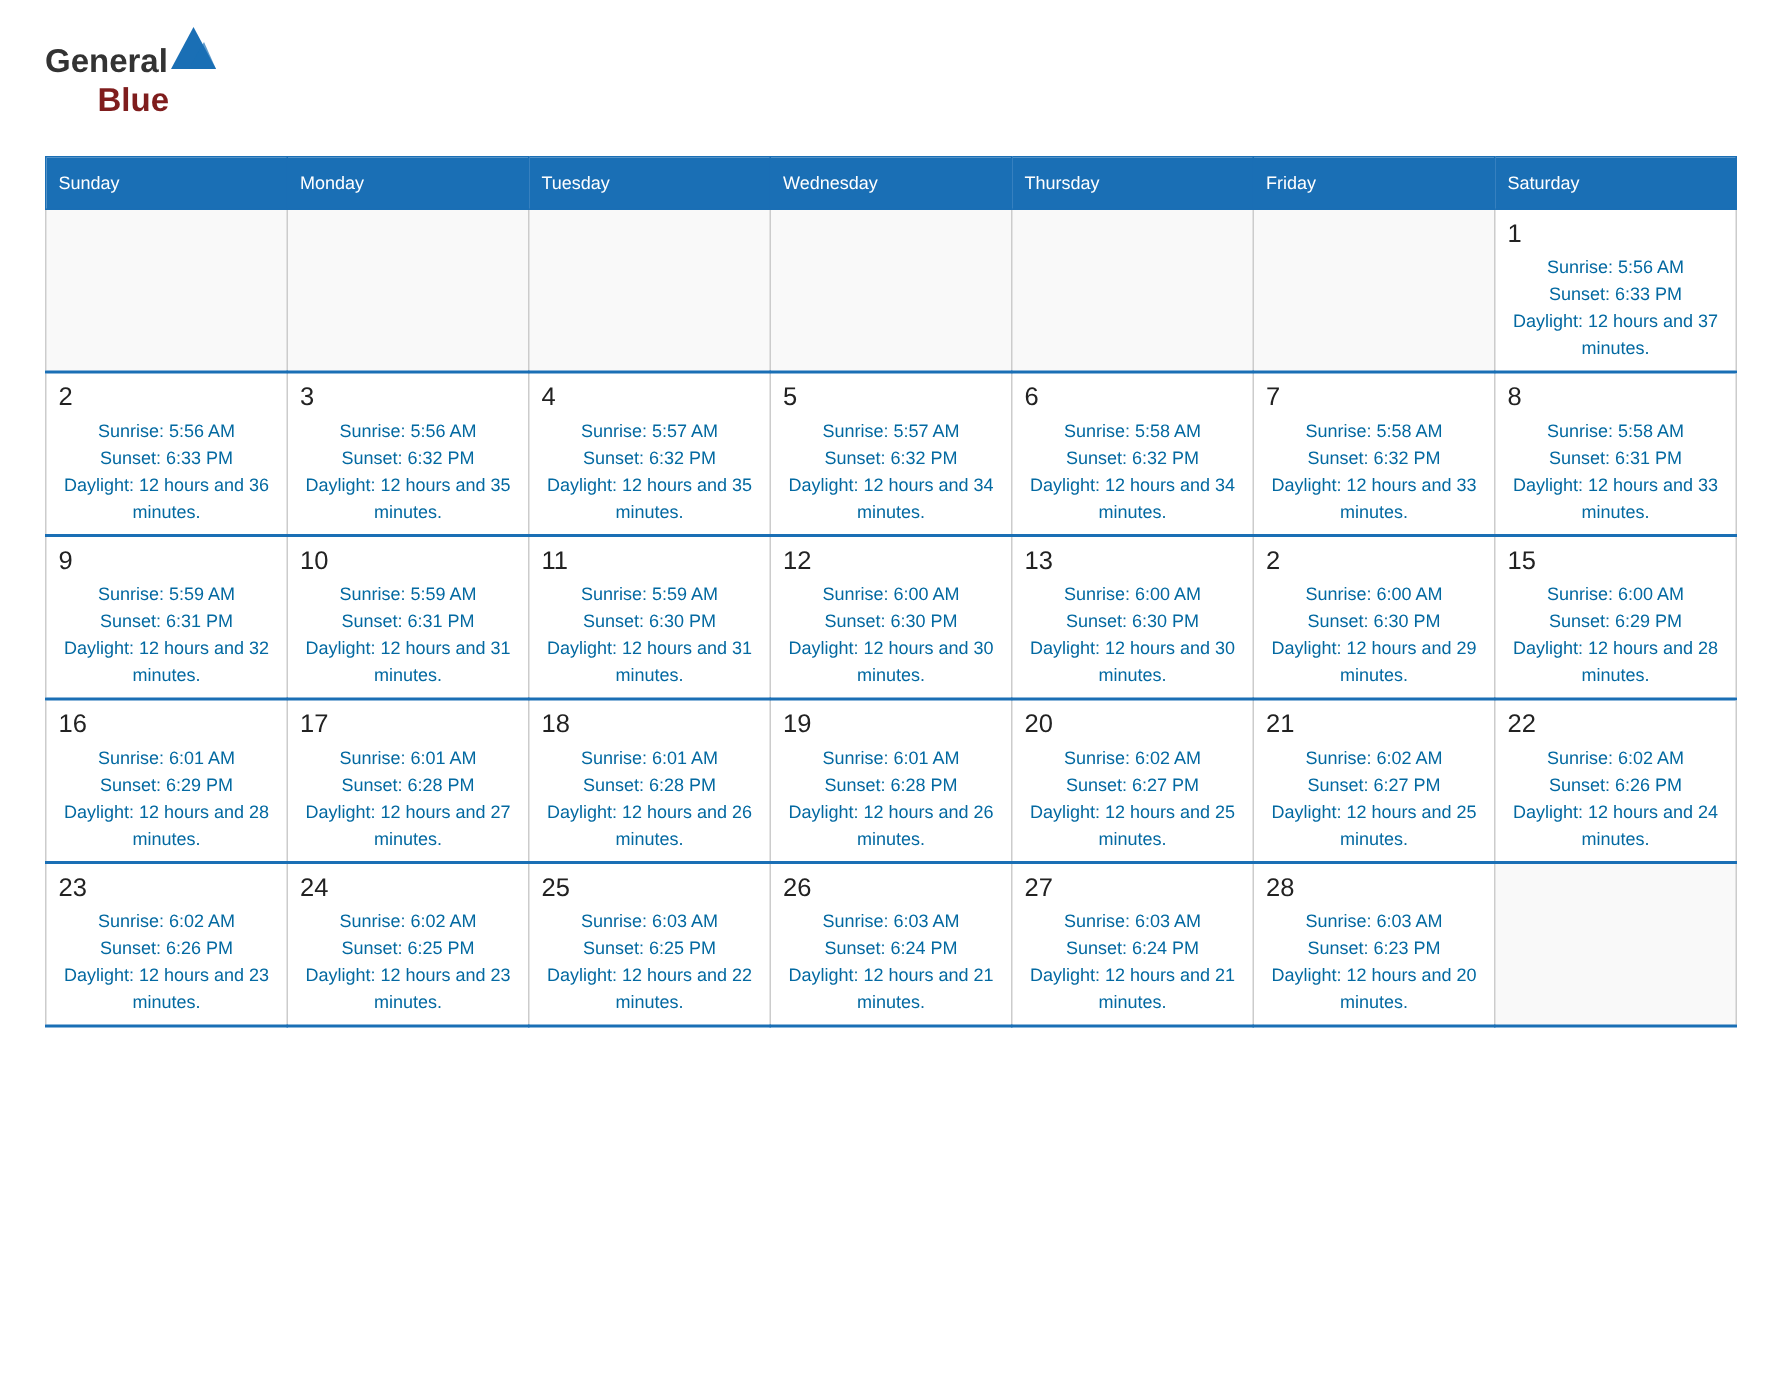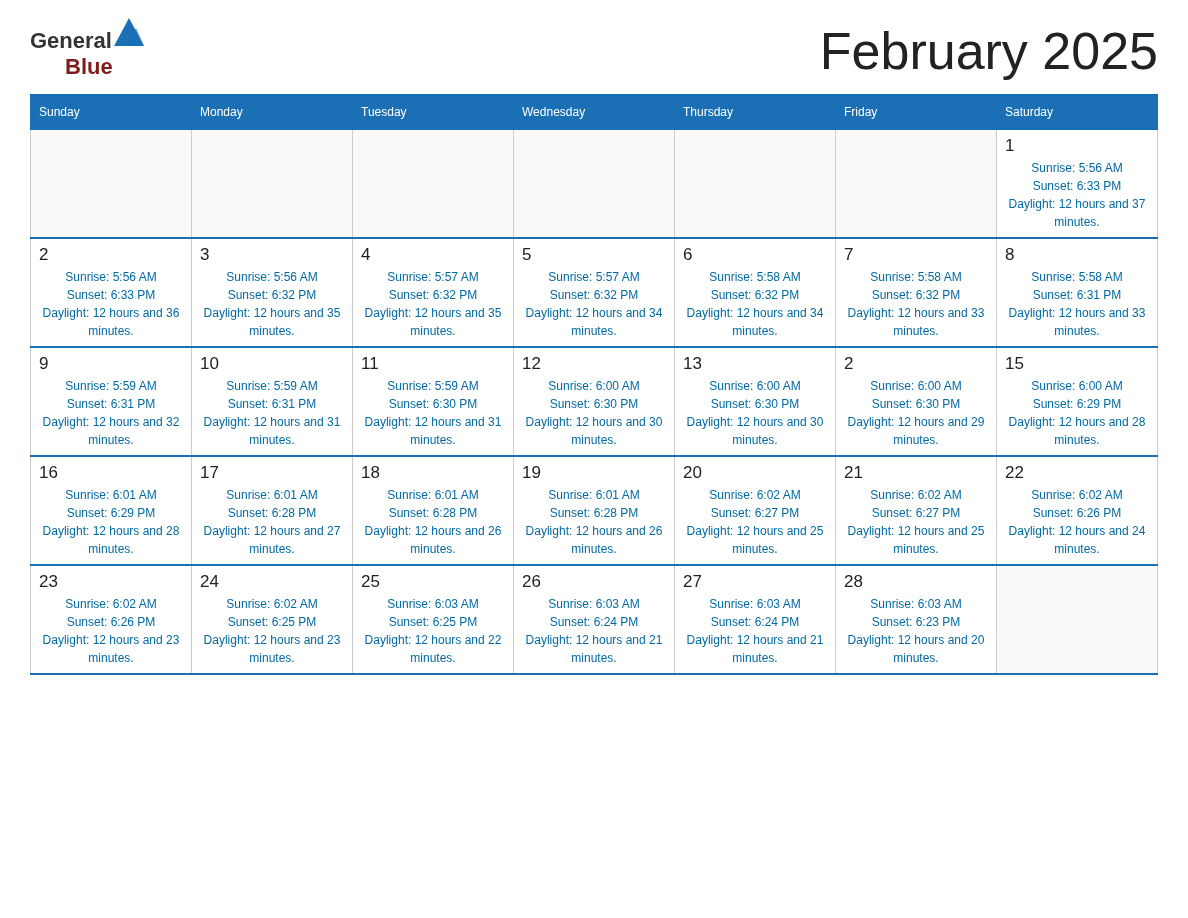--- a/index.html
+++ b/index.html
@@ -7,22 +7,22 @@
       font-family: Arial, sans-serif;
       background: #fff;
       color: #333;
       padding: 20px 30px;
       width: 1188px;
       min-height: 918px;
     }
     .header {
       display: flex;
       justify-content: space-between;
-      align-items: flex-end;
-      margin-bottom: 14px;
+      align-items: center;
+      margin-bottom: 24px;
     }
     .logo {
       display: flex;
       align-items: center;
       gap: 0;
     }
     .logo-text {
       font-size: 22px;
       font-weight: bold;
       color: #333;
@@ -101,21 +101,20 @@
 <div class="header">
   <div class="logo">
     <span class="logo-text">
       General<svg class="logo-icon" viewBox="0 0 30 28" xmlns="http://www.w3.org/2000/svg">
           <polygon points="0,28 15,0 30,28" fill="#1a6fb5"></polygon>
           <polygon points="12,28 22,10 30,28" fill="#1a6fb5" opacity="0.7"></polygon>
         </svg><br><span style="color:#7f1d1d; margin-left:35px;">Blue</span>
     </span>
   </div>
   <div class="title-section">
-    <div class="calendar-title">February 2025</div>
   </div>
 </div>
 
 <table>
   <thead>
     <tr>
       <th>Sunday</th>
       <th>Monday</th>
       <th>Tuesday</th>
       <th>Wednesday</th>

